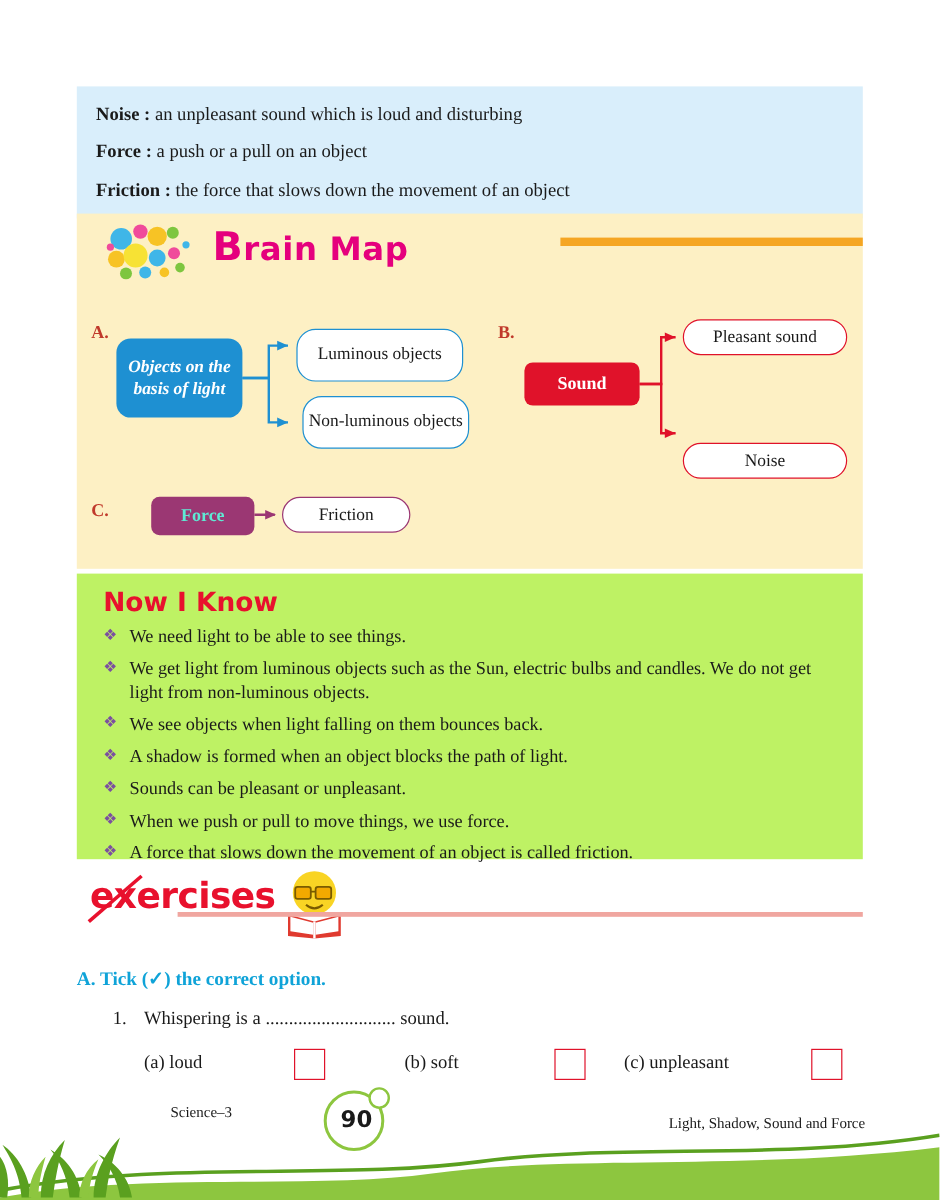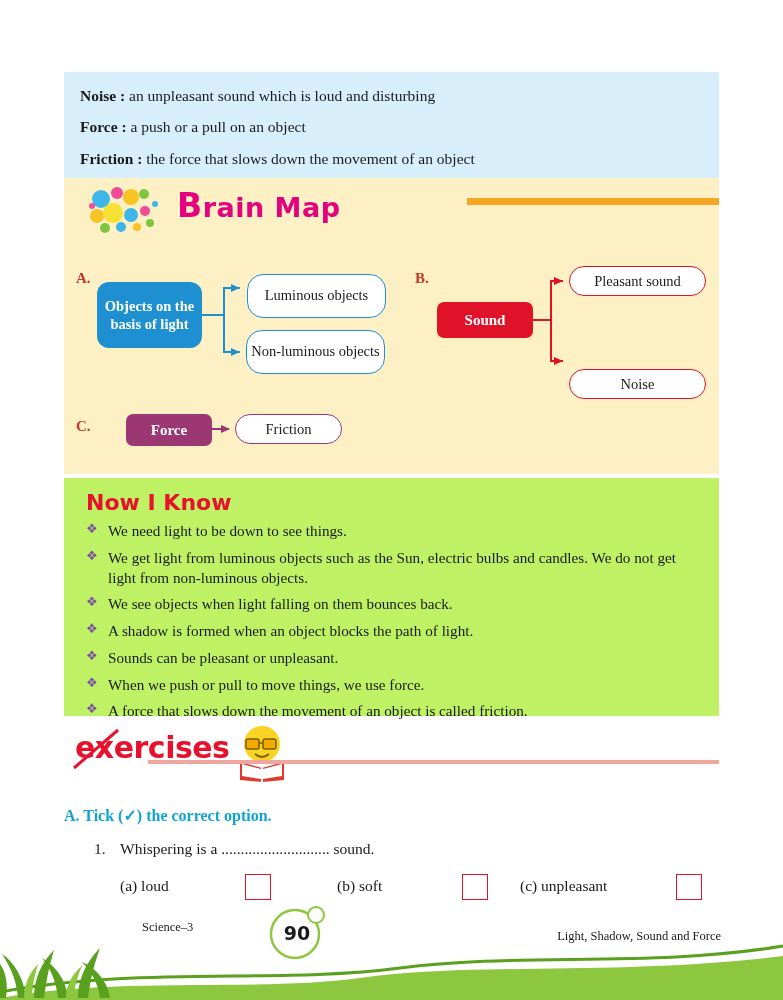--- a/index.html
+++ b/index.html
@@ -85,34 +85,35 @@
     width: 105px; height: 66px;
     background: #1e90d2;
     border-radius: 12px;
     color: #ffffff;
     font-family: "Liberation Serif", serif;
     font-weight: bold;
     font-size: 14.5px;
     display: flex; align-items: center; justify-content: center;
     text-align: center;
     line-height: 1.25;
+    font-style: italic;
   }
   .pillA {
     position: absolute;
     background: #ffffff;
     border: 1.6px solid #1e90d2;
     border-radius: 16px;
     width: 139px; height: 44px;
     display: flex; align-items: center; justify-content: center;
     text-align: center;
     font-size: 14.5px; color: #1a1a1a;
     line-height: 1.2;
   }
   .pillA.one { left: 183px; top: 88px; margin-top: 8px; }
-  .pillA.two { left: 182px; top: 152px; }
+  .pillA.two { left: 188px; top: 152px; }
 
   
   .nodeB {
     position: absolute;
     left: 373px; top: 124px;
     width: 96px; height: 36px;
     background: #e0122a;
     border-radius: 7px;
     color: #ffffff;
     font-family: "Liberation Serif", serif;
@@ -133,21 +134,21 @@
   .pillB.one { left: 505px; top: 88px; width: 137px; }
   .pillB.two { left: 505px; top: 168px; width: 137px; margin-top: 23px; }
 
   
   .nodeC {
     position: absolute;
     left: 62px; top: 236px;
     width: 86px; height: 32px;
     background: #9b3773;
     border-radius: 7px;
-    color: #ffffff;
+    color: #5eead4;
     font-family: "Liberation Serif", serif;
     font-weight: bold;
     font-size: 15px;
     display: flex; align-items: center; justify-content: center;
   }
   .pillC {
     position: absolute;
     left: 171px; top: 236px;
     width: 107px; height: 30px;
     background: #ffffff;
@@ -326,21 +327,21 @@
     <div class="pillB two">Noise</div>
 
     <div class="lbl" style="left:12px; top:240px;">C.</div>
     <div class="nodeC">Force</div>
     <div class="pillC">Friction</div>
   </div>
 
   <div class="nik">
     <div class="nik-title">Now I Know</div>
     <ul>
-      <li><span class="bullet">❖</span><span>We need light to be down to see things.</span></li>
+      <li><span class="bullet">❖</span><span>We need light to be able to see things.</span></li>
       <li><span class="bullet">❖</span><span>We get light from luminous objects such as the Sun, electric bulbs and candles. We do not get light from non-luminous objects.</span></li>
       <li><span class="bullet">❖</span><span>We see objects when light falling on them bounces back.</span></li>
       <li><span class="bullet">❖</span><span>A shadow is formed when an object blocks the path of light.</span></li>
       <li><span class="bullet">❖</span><span>Sounds can be pleasant or unpleasant.</span></li>
       <li><span class="bullet">❖</span><span>When we push or pull to move things, we use force.</span></li>
       <li><span class="bullet">❖</span><span>A force that slows down the movement of an object is called friction.</span></li>
     </ul>
   </div>
 
   <div class="ex-wrap">

